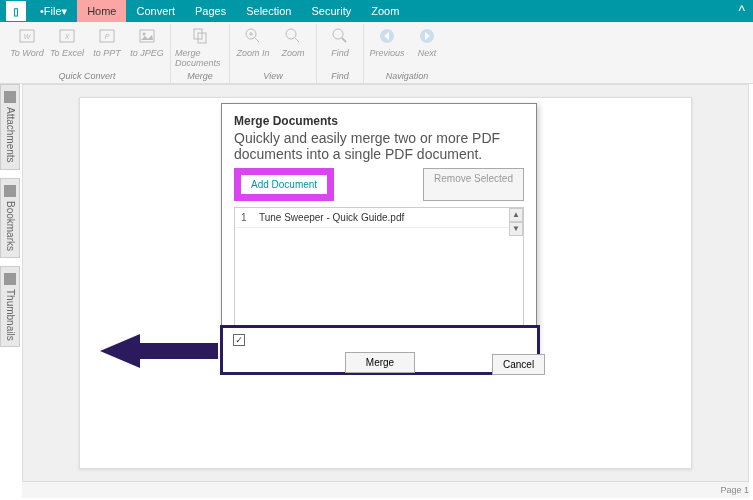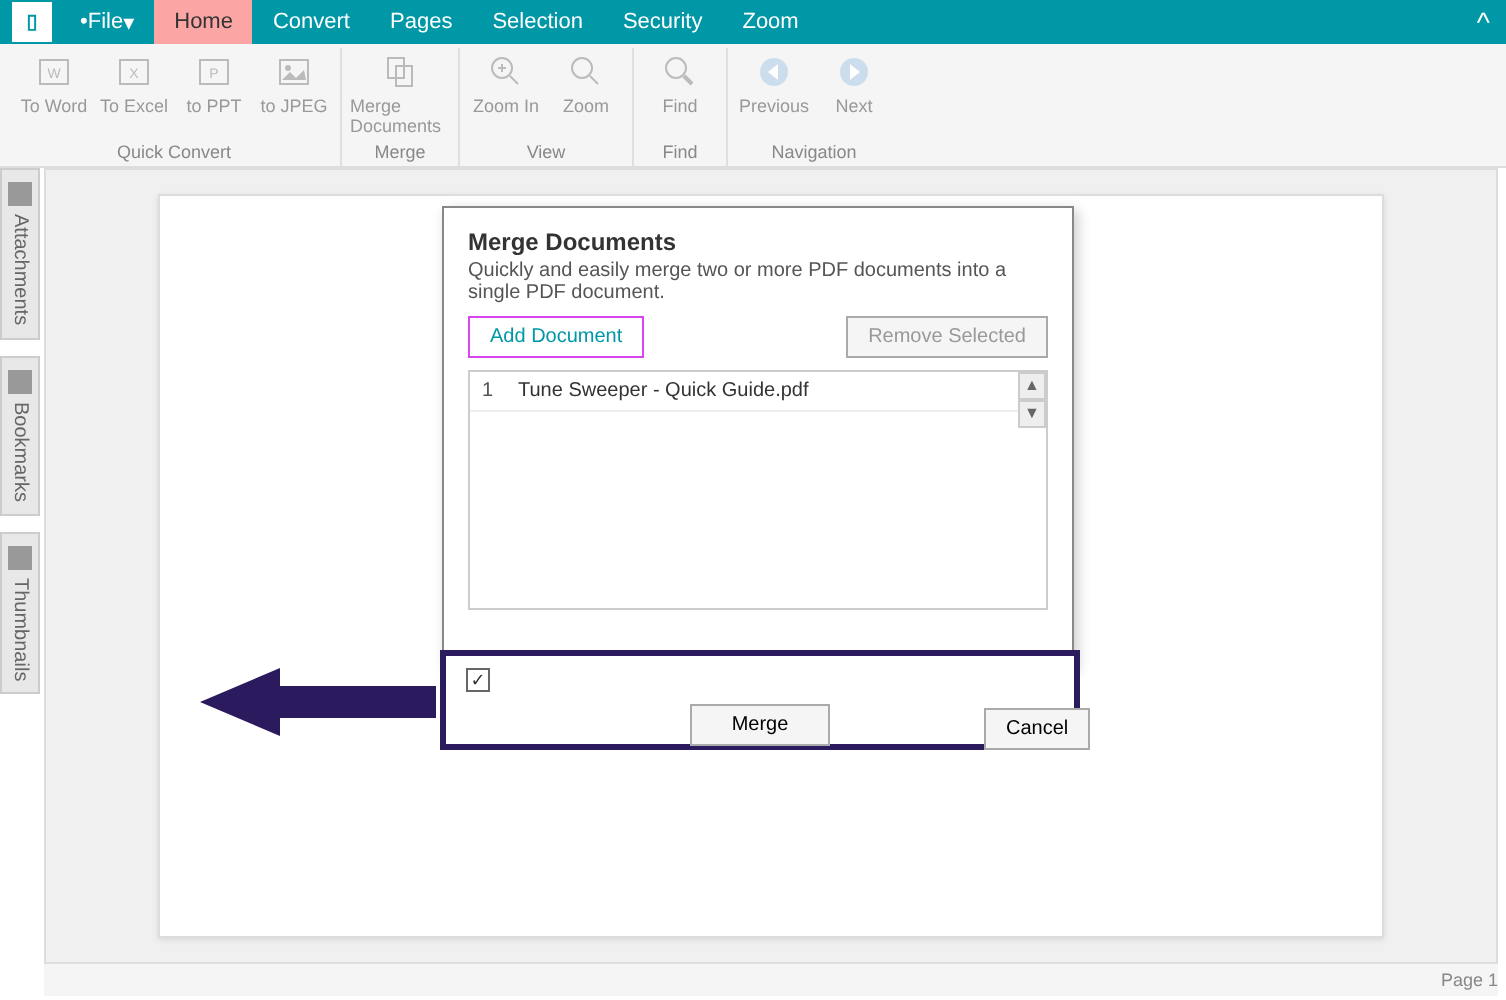--- a/index.html
+++ b/index.html
@@ -7,21 +7,21 @@
 
 
 .titlebar { height: 22px; background: #0097a7; display: flex; align-items: center; color: #fff; font-size: 11px; }
 .app-icon { width: 20px; height: 20px; background: #fff; margin: 0 4px 0 6px; display: flex; align-items: center; justify-content: center; color: #0097a7; font-size: 10px; font-weight: bold; }
 .menu-item { padding: 0 10px; height: 22px; display: flex; align-items: center; cursor: pointer; }
 .menu-item.file { }
 .menu-item.active { background: #fca5a5; color: #333; }
 .titlebar-min { margin-left: auto; margin-right: 8px; font-size: 14px; }
 
 
-.ribbon { height: 62px; background: #f5f5f5; border-bottom: 1px solid #ddd; display: flex; align-items: stretch; padding: 2px 4px 0; }
+.ribbon { height: 62px; background: #f5f5f5; border-bottom: 1px solid #ddd; display: flex; align-items: stretch; padding: 2px 4px 0; font-style: italic; }
 .ribbon-group { display: flex; flex-direction: column; align-items: center; padding: 0 4px; border-right: 1px solid #e0e0e0; }
 .ribbon-group:last-child { border-right: none; }
 .ribbon-btns { display: flex; gap: 2px; flex: 1; align-items: flex-start; }
 .ribbon-btn { display: flex; flex-direction: column; align-items: center; width: 38px; padding-top: 2px; color: #999; font-size: 9px; cursor: pointer; }
 .ribbon-btn.wide { width: 50px; }
 .ribbon-icon { width: 20px; height: 20px; margin-bottom: 2px; display: flex; align-items: center; justify-content: center; }
 .ribbon-icon svg { width: 18px; height: 18px; }
 .ribbon-group-label { font-size: 9px; color: #888; padding: 1px 0 2px; }
 
 
@@ -33,25 +33,25 @@
 .doc-area { position: absolute; left: 22px; right: 4px; top: 84px; bottom: 18px; background: #f0f0f0; border: 1px solid #ddd; }
 .doc-page { position: absolute; left: 56px; right: 56px; top: 12px; bottom: 12px; background: #fff; border: 1px solid #ddd; box-shadow: 0 1px 3px rgba(0,0,0,0.1); }
 
 
 .statusbar { position: absolute; left: 22px; right: 4px; bottom: 2px; height: 16px; background: #f5f5f5; font-size: 9px; color: #888; text-align: right; line-height: 16px; }
 
 
 .dialog { position: absolute; left: 221px; top: 103px; width: 316px; background: #fff; border: 1px solid #888; box-shadow: 2px 2px 6px rgba(0,0,0,0.2); }
 .dialog-header { padding: 10px 12px 6px; }
 .dialog-title { font-size: 12px; font-weight: bold; color: #333; }
-.dialog-subtitle { font-size: 10px; color: #555; margin-top: 2px; }
+.dialog-subtitle { font-size: 14px; color: #555; margin-top: 2px; }
 .dialog-label { font-size: 10px; color: #333; padding: 6px 12px 4px; }
 .dialog-btnrow { display: flex; padding: 0 12px 6px; gap: 6px; }
 .dlg-btn { font-size: 10px; padding: 4px 10px; background: #f5f5f5; border: 1px solid #aaa; cursor: pointer; }
-.dlg-btn.primary { border: 1px solid #d946ef; color: #0097a7; background: #fff; }
+.dlg-btn.primary { border: 7px solid #d946ef; color: #0097a7; background: #fff; }
 .dlg-btn.right { margin-left: auto; color: #999; }
 .dialog-list { margin: 0 12px; border: 1px solid #ccc; height: 120px; position: relative; background: #fff; }
 .dialog-list-row { display: flex; font-size: 10px; padding: 4px 6px; border-bottom: 1px solid #eee; }
 .dialog-list-idx { width: 18px; color: #555; }
 .dialog-list-name { flex: 1; color: #333; }
 .dialog-list-scroll { position: absolute; right: 0; top: 0; width: 14px; display: flex; flex-direction: column; }
 .scroll-btn { width: 14px; height: 14px; background: #eee; border: 1px solid #ccc; font-size: 8px; text-align: center; line-height: 12px; color: #666; cursor: pointer; }
 
 
 .highlight-box { position: absolute; left: 220px; top: 325px; width: 320px; height: 50px; border: 3px solid #2b1a5e; background: #fff; }

